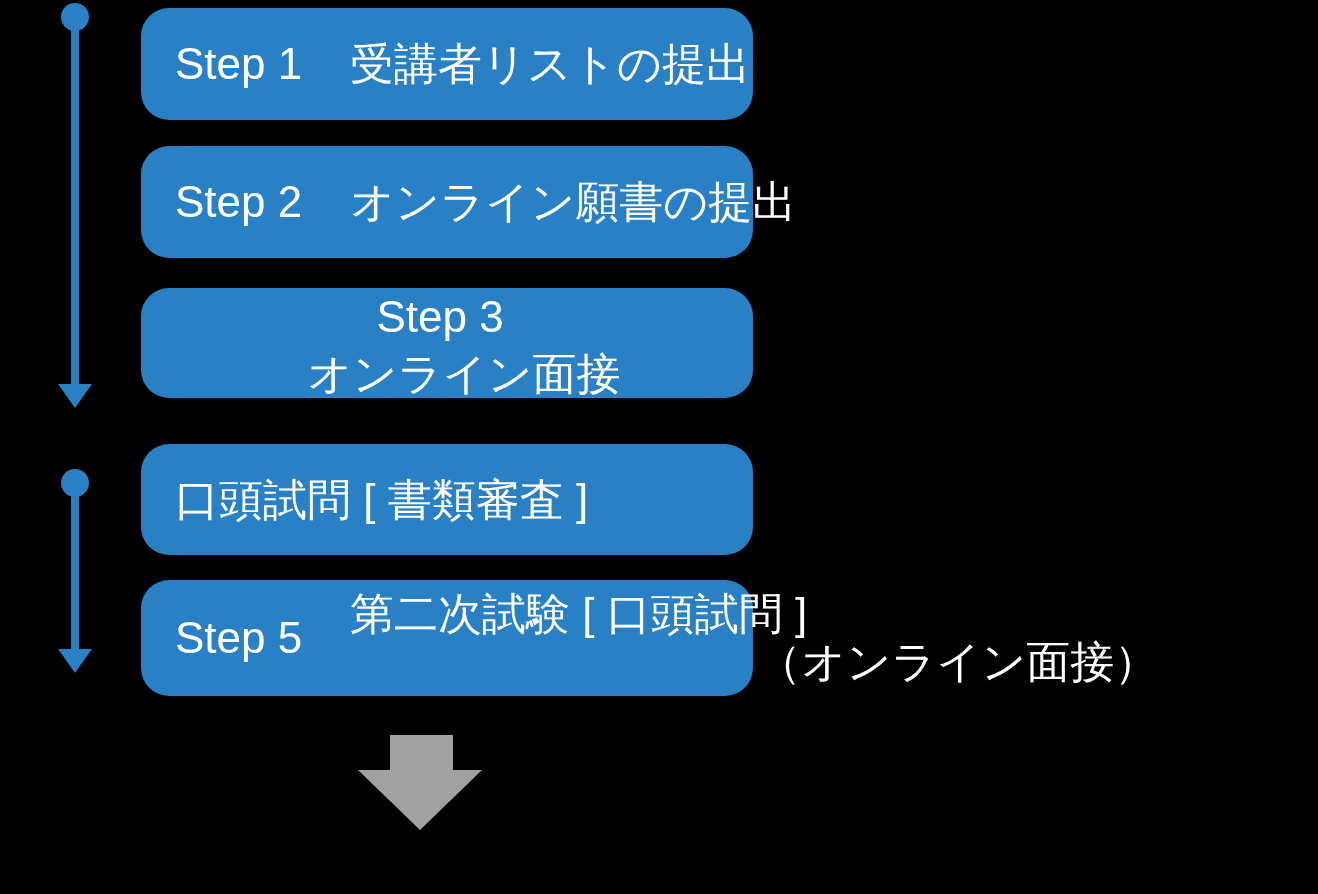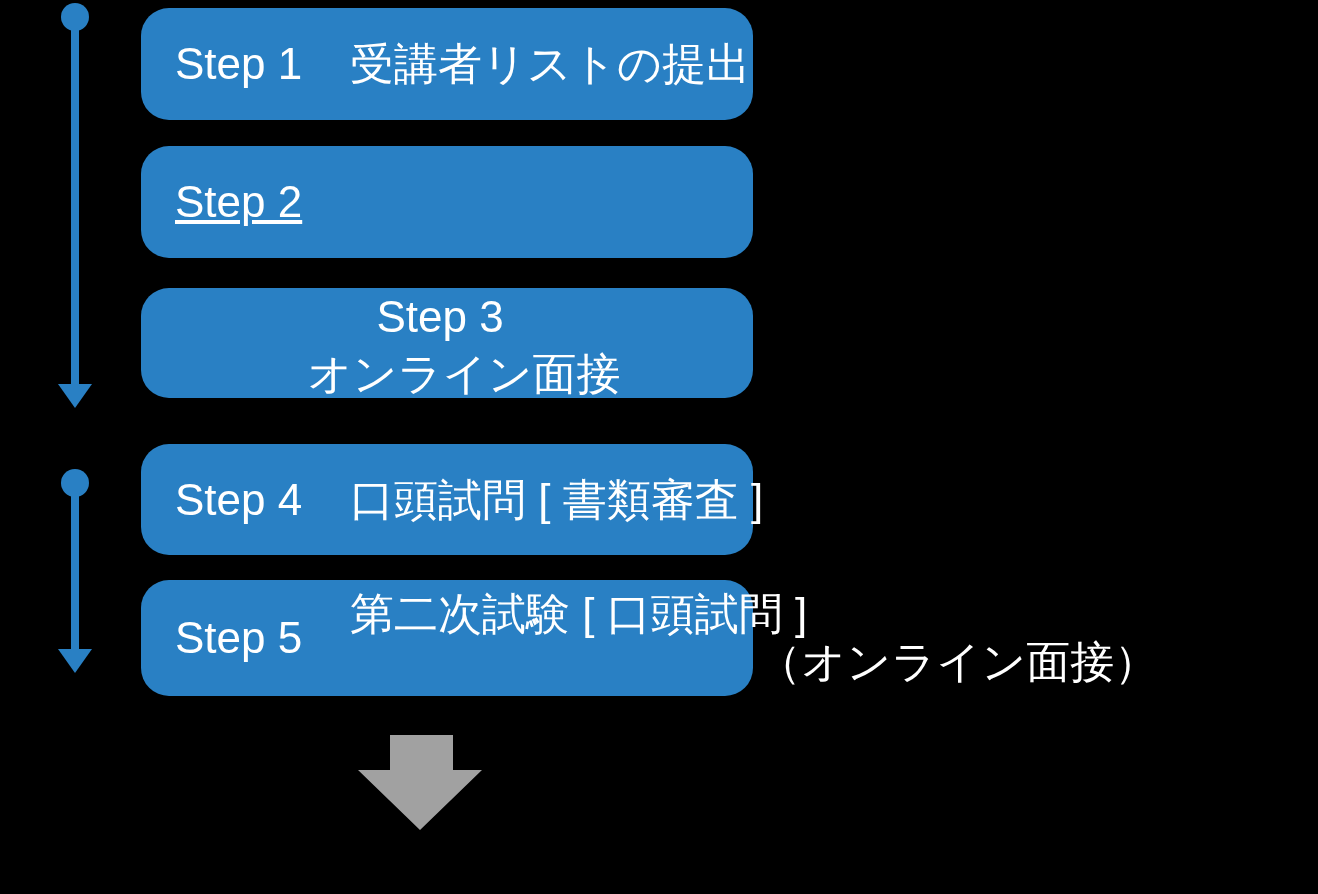--- a/index.html
+++ b/index.html
@@ -26,21 +26,21 @@
     display: flex;
     align-items: center;
     padding-left: 34px;
     box-sizing: border-box;
     color: var(--text-white, #fff);
     font-size: 44px;
     line-height: 1.3;
     white-space: nowrap;
   }
   .b1 { top: 8px;   height: 112px; }
-  .b2 { top: 146px; height: 112px; text-decoration: underline; }
+  .b2 { top: 146px; height: 112px; }
   .b3 { top: 288px; height: 110px; flex-direction: column; }
   .b4 { top: 444px; height: 111px; }
   .b5 { top: 580px; height: 116px; }
   .step-label {
     flex: 0 0 auto;
     width: 175px;
   }
   .step-title {
     flex: 0 0 auto;
   }
@@ -79,29 +79,29 @@
     <polygon class="blue-fill" points="13,183 47,183 30,207"></polygon>
   </svg>
 
   <div class="step-box b1">
     <span class="step-label">Step 1</span>
     <span class="step-title">受講者リストの提出</span>
   </div>
 
   <div class="step-box b2">
     <span class="step-label">Step 2</span>
+    <span class="step-title">オンライン願書の提出</span>
   </div>
 
   <div class="step-box b3">
     <span class="step-label">Step 3</span>
     <span class="step-title">オンライン面接</span>
   </div>
 
   <div class="step-box b4">
-    <span class="step-label">Step 4</span>
     <span class="step-title">口頭試問 [ 書類審査 ]</span>
   </div>
 
   <div class="step-box b5">
     <span class="step-label">Step 5</span>
     <span class="step-text">
       <span class="step-title">第二次試験 [ 口頭試問 ]</span>
       <span class="step-subtitle">（オンライン面接）</span>
     </span>
   </div>

